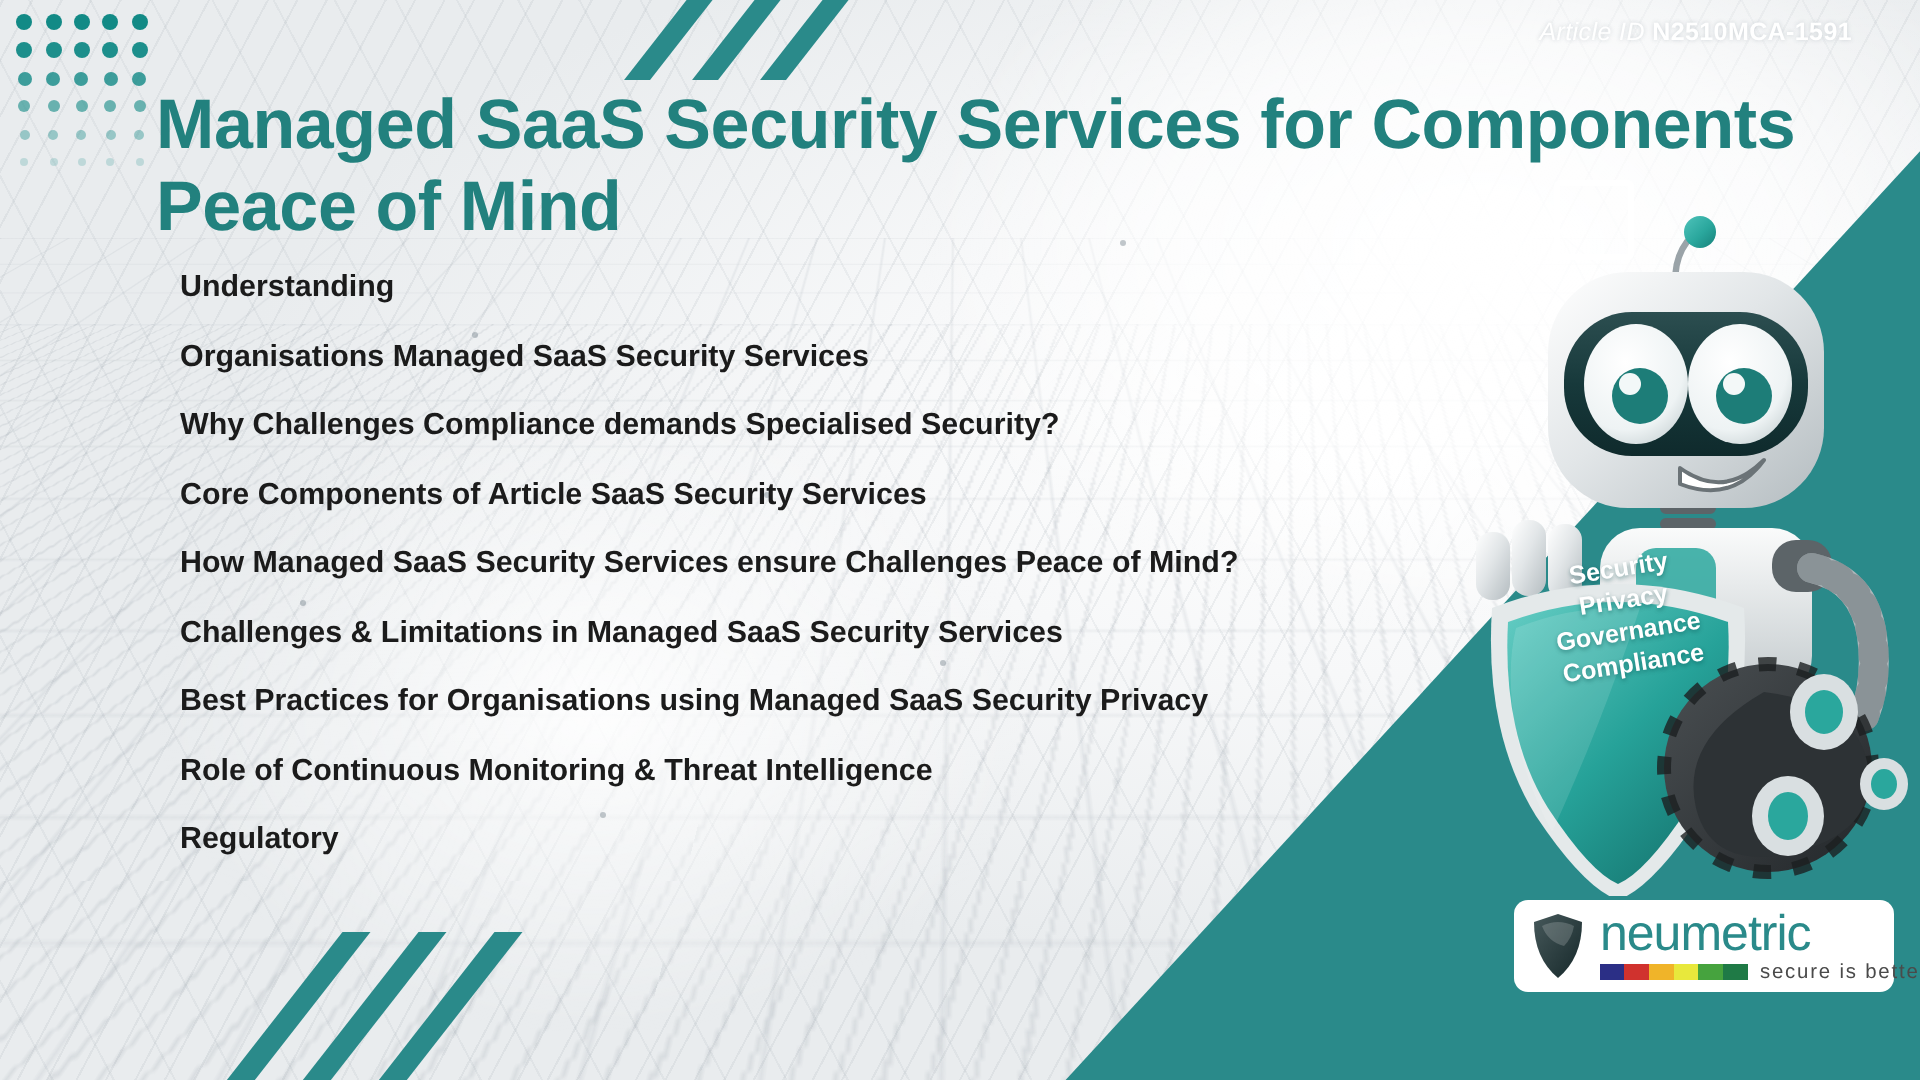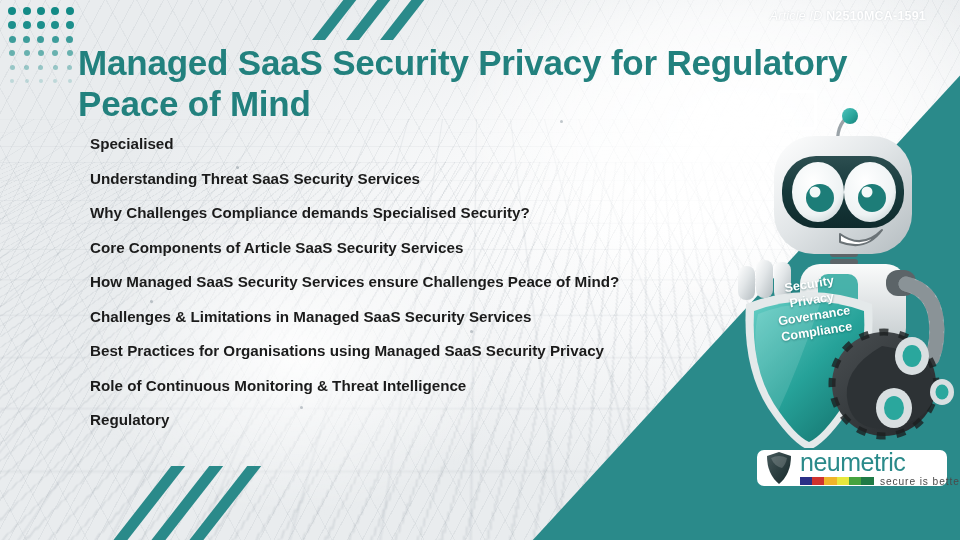--- a/index.html
+++ b/index.html
@@ -79,21 +79,21 @@
 
   
   .robot{position:absolute;left:736px;top:108px;width:224px;height:340px;}
   .robot svg{display:block;width:100%;height:100%;}
   .shield-text{position:absolute;left:18px;top:168px;width:118px;
     transform:rotate(-9deg);text-align:center;pointer-events:none;}
   .shield-text div{color:#ffffff;font-size:12.6px;font-weight:700;line-height:1.28;
     text-shadow:0 1px 2px rgba(0,70,70,.45);}
 
   
-  .logo{position:absolute;left:757px;top:450px;width:190px;height:36px;
+  .logo{position:absolute;left:757px;top:450px;width:190px;height:46px;
     background:#ffffff;border-radius:7px;display:flex;align-items:center;
     padding:0 8px;box-sizing:border-box;gap:7px;}
   .logo-shield{width:28px;height:34px;flex:0 0 auto;}
   .logo-right{display:flex;flex-direction:column;justify-content:center;flex:1 1 auto;}
   .logo-word{font-size:25px;font-weight:400;color:#2a8a8a;line-height:.96;letter-spacing:-.5px;}
   .logo-bottom{display:flex;align-items:center;gap:6px;margin-top:2px;}
   .rainbow{height:8px;width:74px;flex:0 0 auto;
     background:linear-gradient(90deg,#2b2f86 0%,#2b2f86 16%,#d0322e 16%,#d0322e 33%,
       #f0b429 33%,#f0b429 50%,#e8e83c 50%,#e8e83c 66%,#46a33e 66%,#46a33e 83%,#1f7a46 83%,#1f7a46 100%);}
   .logo-tag{font-size:10.2px;color:#4a4a4a;letter-spacing:.9px;white-space:nowrap;}
@@ -165,25 +165,25 @@
       <i style="left:76px"></i>
   </div>
 
   <div class="sq-outline"></div>
 
   <div class="article-id">
     <span class="lbl">Article ID</span>
     <b>N2510MCA-1591</b>
   </div>
 
-  <div class="title">Managed SaaS Security Privacy for Regulatory Peace of Mind</div>
+  <div class="title">Managed SaaS Security Services for Components Peace of Mind</div>
 
   <div class="toc">
-    <div class="toc-item">Specialised</div>
-    <div class="toc-item">Understanding Threat SaaS Security Services</div>
+    <div class="toc-item">Understanding</div>
+    <div class="toc-item">Organisations Managed SaaS Security Services</div>
     <div class="toc-item">Why Challenges Compliance demands Specialised Security?</div>
     <div class="toc-item">Core Components of Article SaaS Security Services</div>
     <div class="toc-item">How Managed SaaS Security Services ensure Challenges Peace of Mind?</div>
     <div class="toc-item">Challenges &amp; Limitations in Managed SaaS Security Services</div>
     <div class="toc-item">Best Practices for Organisations using Managed SaaS Security Privacy</div>
     <div class="toc-item">Role of Continuous Monitoring &amp; Threat Intelligence</div>
     <div class="toc-item">Regulatory</div>
   </div>
 
   <div class="robot">

